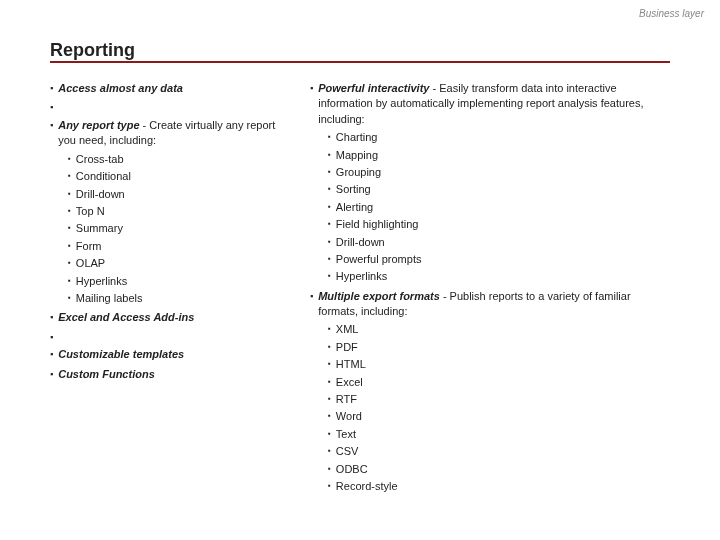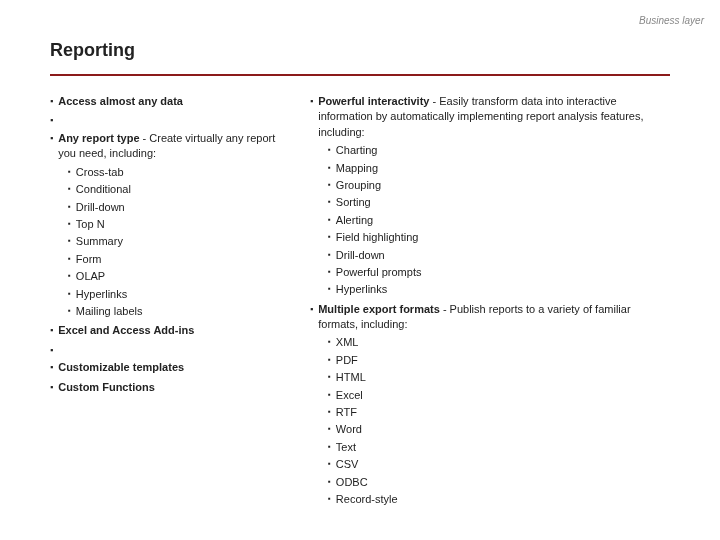--- a/index.html
+++ b/index.html
@@ -7,32 +7,32 @@
       width: 720px;
       height: 540px;
       background: #ffffff;
       font-family: Arial, sans-serif;
       font-size: 11px;
       color: #222;
       overflow: hidden;
     }
     .business-layer {
       position: absolute;
-      top: 15px;
+      top: 8px;
       right: 16px;
       font-size: 10px;
       color: #888;
       font-style: italic;
     }
     .page {
       padding: 40px 50px 20px 50px;
     }
     .title-section {
       border-bottom: 2px solid #8b1a1a;
-      padding-bottom: 13px;
+      padding-bottom: 0;
       margin-bottom: 18px;
     }
     .title-section h1 {
       font-size: 18px;
       font-weight: bold;
       color: #222;
     }
     .content-area {
       display: flex;
       gap: 30px;
@@ -51,20 +51,21 @@
       line-height: 1.4;
     }
     .bullet-item .dot {
       margin-right: 5px;
       margin-top: 1px;
       flex-shrink: 0;
       font-size: 9px;
     }
     .bold-text {
       font-weight: bold;
+      font-style: italic;
     }
     .sub-list {
       margin-left: 18px;
       margin-top: 2px;
     }
     .sub-item {
       display: flex;
       align-items: flex-start;
       margin-bottom: 2px;
       line-height: 1.4;

